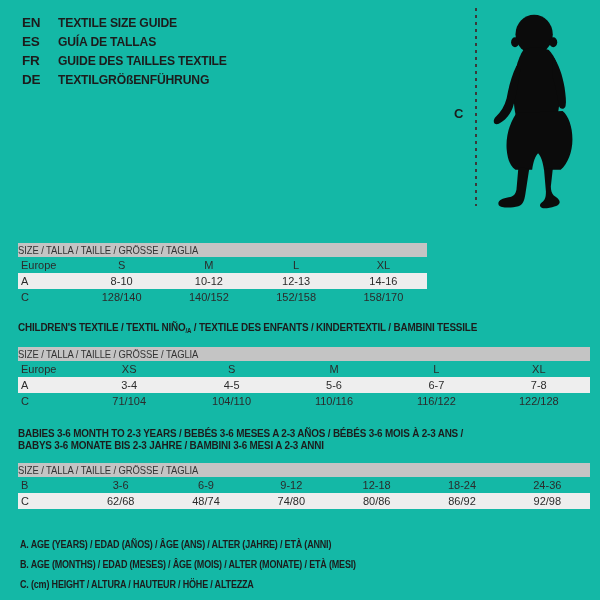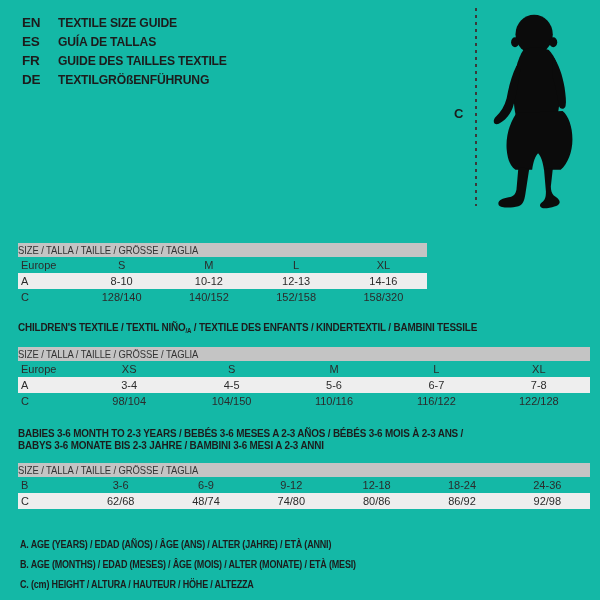--- a/index.html
+++ b/index.html
@@ -104,21 +104,21 @@
       <span class="cell">8-10</span>
       <span class="cell">10-12</span>
       <span class="cell">12-13</span>
       <span class="cell">14-16</span>
     </div>
     <div class="trow" style="top:71px">
       <span class="rlabel">C</span>
       <span class="cell">128/140</span>
       <span class="cell">140/152</span>
       <span class="cell">152/158</span>
-      <span class="cell">158/320</span>
+      <span class="cell">158/170</span>
     </div>
   </div>
 
   <div class="tbl" id="t2">
     <div class="tbl-title"><span class="cond"><span>CHILDREN'S TEXTILE / TEXTIL NIÑO</span><span class="sub">/A</span><span> / TEXTILE DES ENFANTS / KINDERTEXTIL / BAMBINI TESSILE</span></span></div>
     <div class="size-bar" style="top:26px"><span class="cond">SIZE / TALLA / TAILLE / GRÖSSE / TAGLIA</span></div>
     <div class="trow" style="top:40px">
       <span class="rlabel">Europe</span>
       <span class="cell">XS</span>
       <span class="cell">S</span>
@@ -129,22 +129,22 @@
     <div class="trow alt" style="top:56px">
       <span class="rlabel">A</span>
       <span class="cell">3-4</span>
       <span class="cell">4-5</span>
       <span class="cell">5-6</span>
       <span class="cell">6-7</span>
       <span class="cell">7-8</span>
     </div>
     <div class="trow" style="top:72px">
       <span class="rlabel">C</span>
-      <span class="cell">98/104</span>
-      <span class="cell">104/150</span>
+      <span class="cell">71/104</span>
+      <span class="cell">104/110</span>
       <span class="cell">110/116</span>
       <span class="cell">116/122</span>
       <span class="cell">122/128</span>
     </div>
   </div>
 
   <div class="tbl" id="t3">
     <div class="tbl-title">
       <span class="cond">BABIES 3-6 MONTH TO 2-3 YEARS / BEBÉS 3-6 MESES A 2-3 AÑOS / BÉBÉS 3-6 MOIS À 2-3 ANS /</span>
       <span class="line2"><span class="cond">BABYS 3-6 MONATE BIS 2-3 JAHRE / BAMBINI 3-6 MESI A 2-3 ANNI</span></span>

